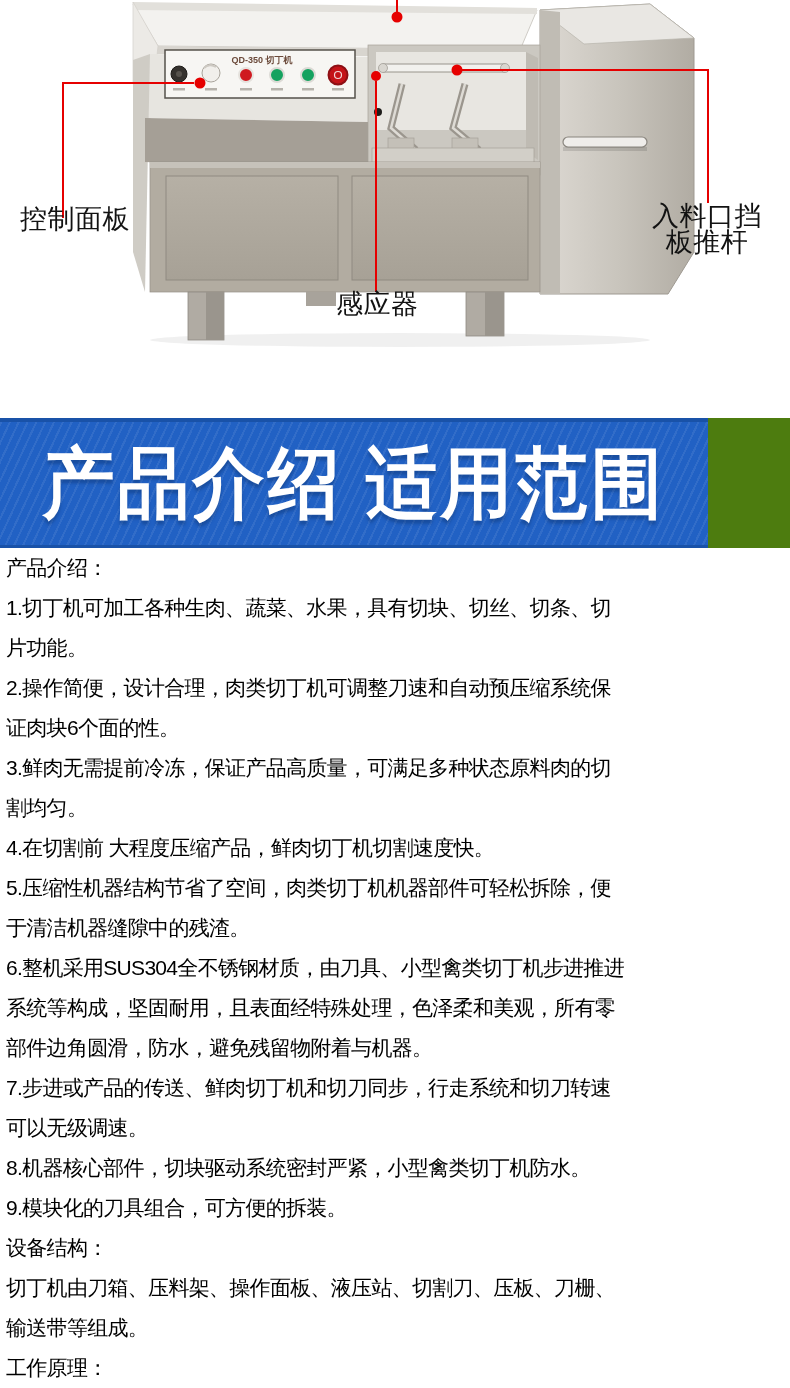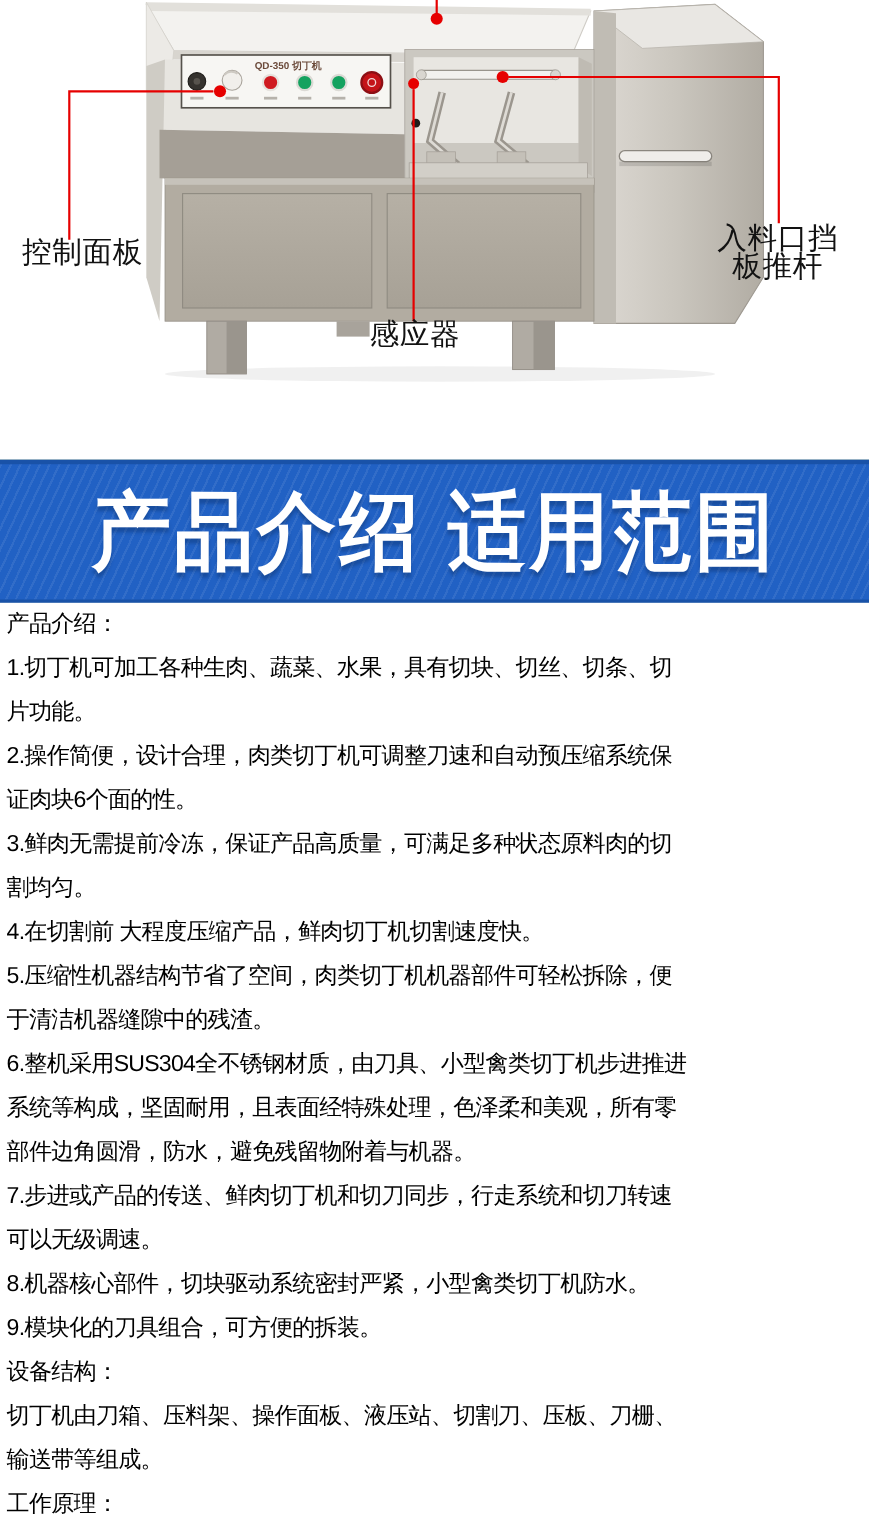--- a/index.html
+++ b/index.html
@@ -7,31 +7,31 @@
     position:relative;width:790px;height:1388px;overflow:hidden;background:#4d7c0f;
     font-family:"Liberation Sans","DejaVu Sans",sans-serif;
   }
   
   .photo{position:absolute;top:0;left:0;width:790px;height:418px;background:#ffffff;}
   .photo svg{position:absolute;top:0;left:0;}
   .callout-label{
     position:absolute;font-size:27px;color:#121212;letter-spacing:0.5px;
     white-space:nowrap;line-height:28px;
   }
-  .lbl-control{left:20px;top:215px;}
+  .lbl-control{left:20px;top:205px;}
   .lbl-sensor{left:336px;top:290px;}
   .lbl-inlet{left:640px;top:203px;width:134px;text-align:center;line-height:26px;white-space:normal;}
   .note{
     position:absolute;top:373px;right:2px;display:flex;align-items:center;
     font-size:24px;color:#111111;white-space:nowrap;letter-spacing:-0.3px;
   }
   .note .dash{display:inline-block;width:58px;height:5px;background:#161616;margin-right:14px;}
   
   .banner{
-    position:absolute;top:418px;left:0;width:790px;height:130px;box-sizing:border-box;
+    position:absolute;top:418px;left:0;width:708px;height:130px;box-sizing:border-box;
     background:#2161c4;
     background-image:repeating-linear-gradient(115deg,rgba(255,255,255,0.08) 0px,rgba(255,255,255,0.08) 2px,rgba(255,255,255,0) 2px,rgba(255,255,255,0) 8px);
     border-top:4px solid #1952a8;border-bottom:3px solid #1952a8;
     display:flex;align-items:center;justify-content:center;
   }
   .banner-title{
     color:#ffffff;font-size:72px;font-weight:900;letter-spacing:3px;
     text-shadow:0 4px 3px rgba(10,40,90,0.35);
     transform:scaleY(1.08);
   }

